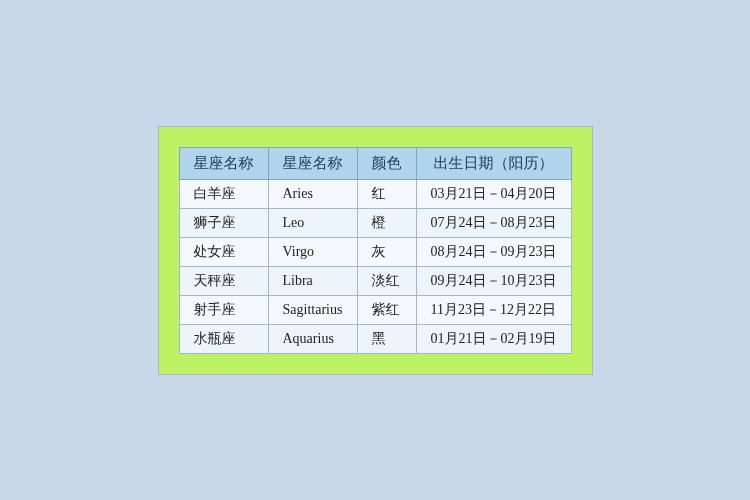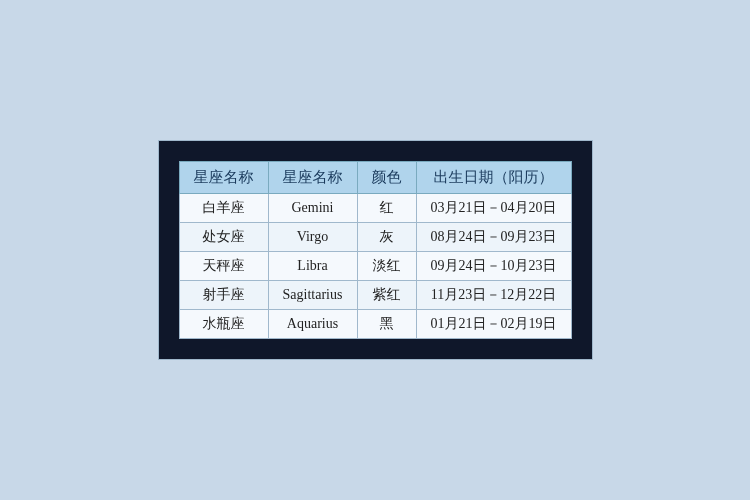--- a/index.html
+++ b/index.html
@@ -12,21 +12,21 @@
       width: 750px;
       height: 500px;
       background-color: #c8d8e8;
       display: flex;
       align-items: center;
       justify-content: center;
       font-family: "SimSun", "宋体", serif;
     }
 
     .table-container {
-      background-color: #0f172a;
+      background-color: #bef264;
       border: 1px solid #a0b8cc;
       padding: 20px;
     }
 
     table {
       border-collapse: collapse;
       background-color: #f0f6fc;
     }
 
     th {
@@ -35,21 +35,21 @@
       padding: 6px 14px;
       text-align: center;
       font-size: 15px;
       font-weight: normal;
       color: #1a3a5c;
     }
 
     td {
       border: 1px solid #a0b8cc;
       padding: 5px 14px;
-      text-align: center;
+      text-align: left;
       font-size: 14px;
       color: #222;
       background-color: #f5f9fd;
       margin-top: 48px;
     }
 
     tr:nth-child(even) td {
       background-color: #edf4fa;
     }
   </style>
@@ -62,23 +62,29 @@
       <tr>
       <th>星座名称</th>
           <th>星座名称</th>
           <th>颜色</th>
           <th>出生日期（阳历）</th>
         </tr>
     </thead>
     <tbody id="table-body">
     <tr>
           <td>白羊座</td>
-          <td>Gemini</td>
+          <td>Aries</td>
           <td>红</td>
           <td>03月21日－04月20日</td>
+        </tr>
+        <tr>
+          <td>狮子座</td>
+          <td>Leo</td>
+          <td>橙</td>
+          <td>07月24日－08月23日</td>
         </tr>
         <tr>
           <td>处女座</td>
           <td>Virgo</td>
           <td>灰</td>
           <td>08月24日－09月23日</td>
         </tr>
         <tr>
           <td>天秤座</td>
           <td>Libra</td>

